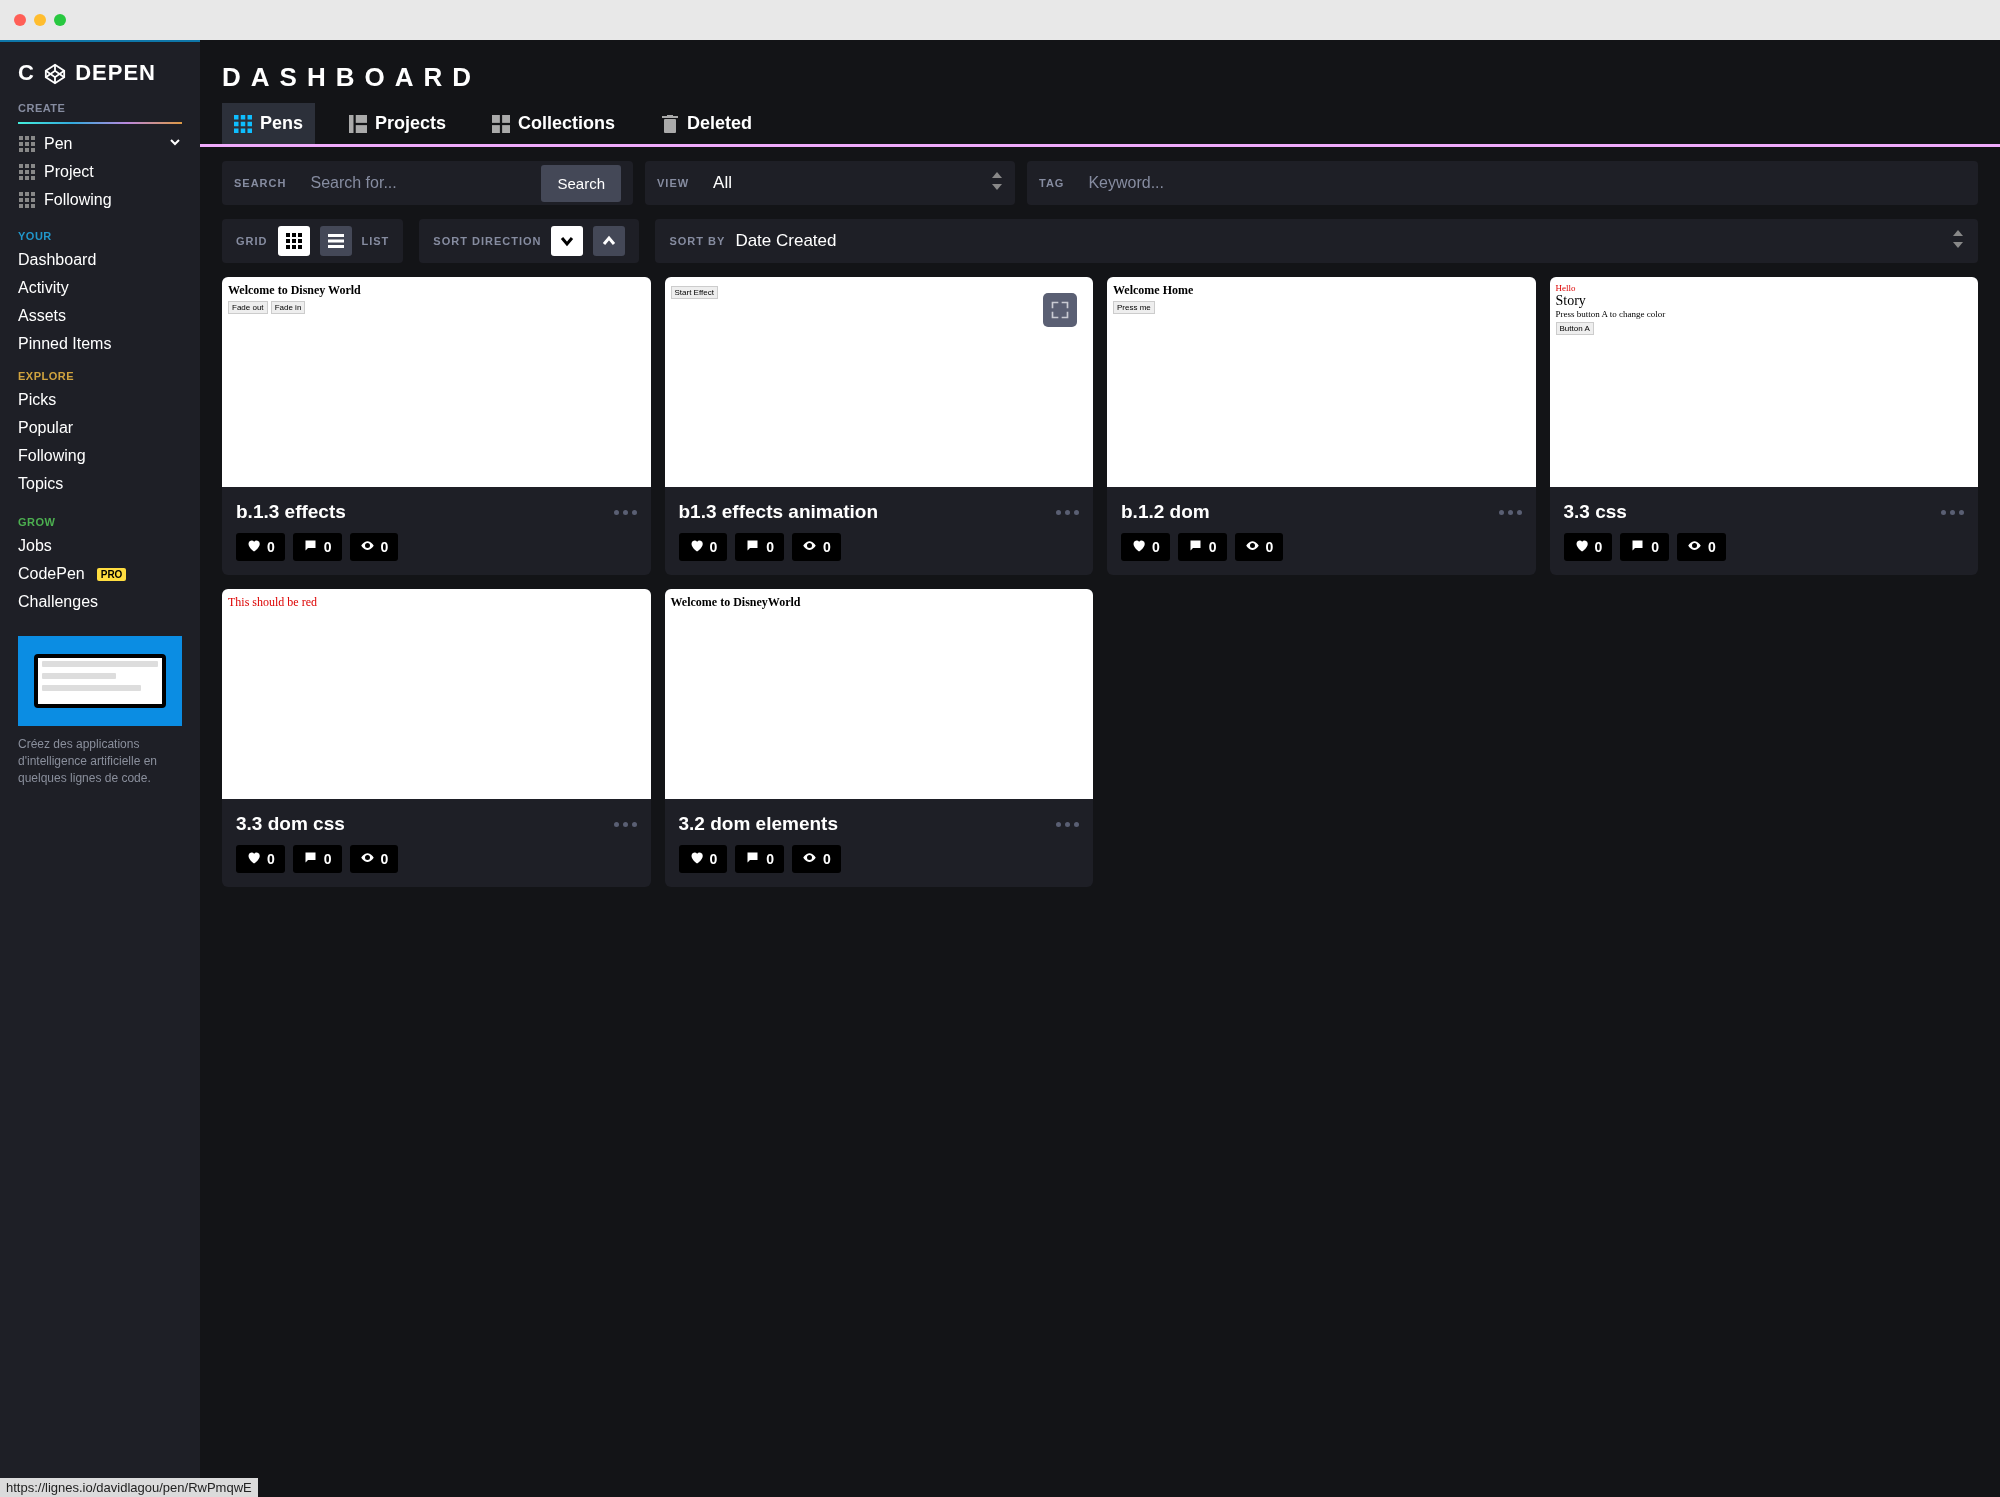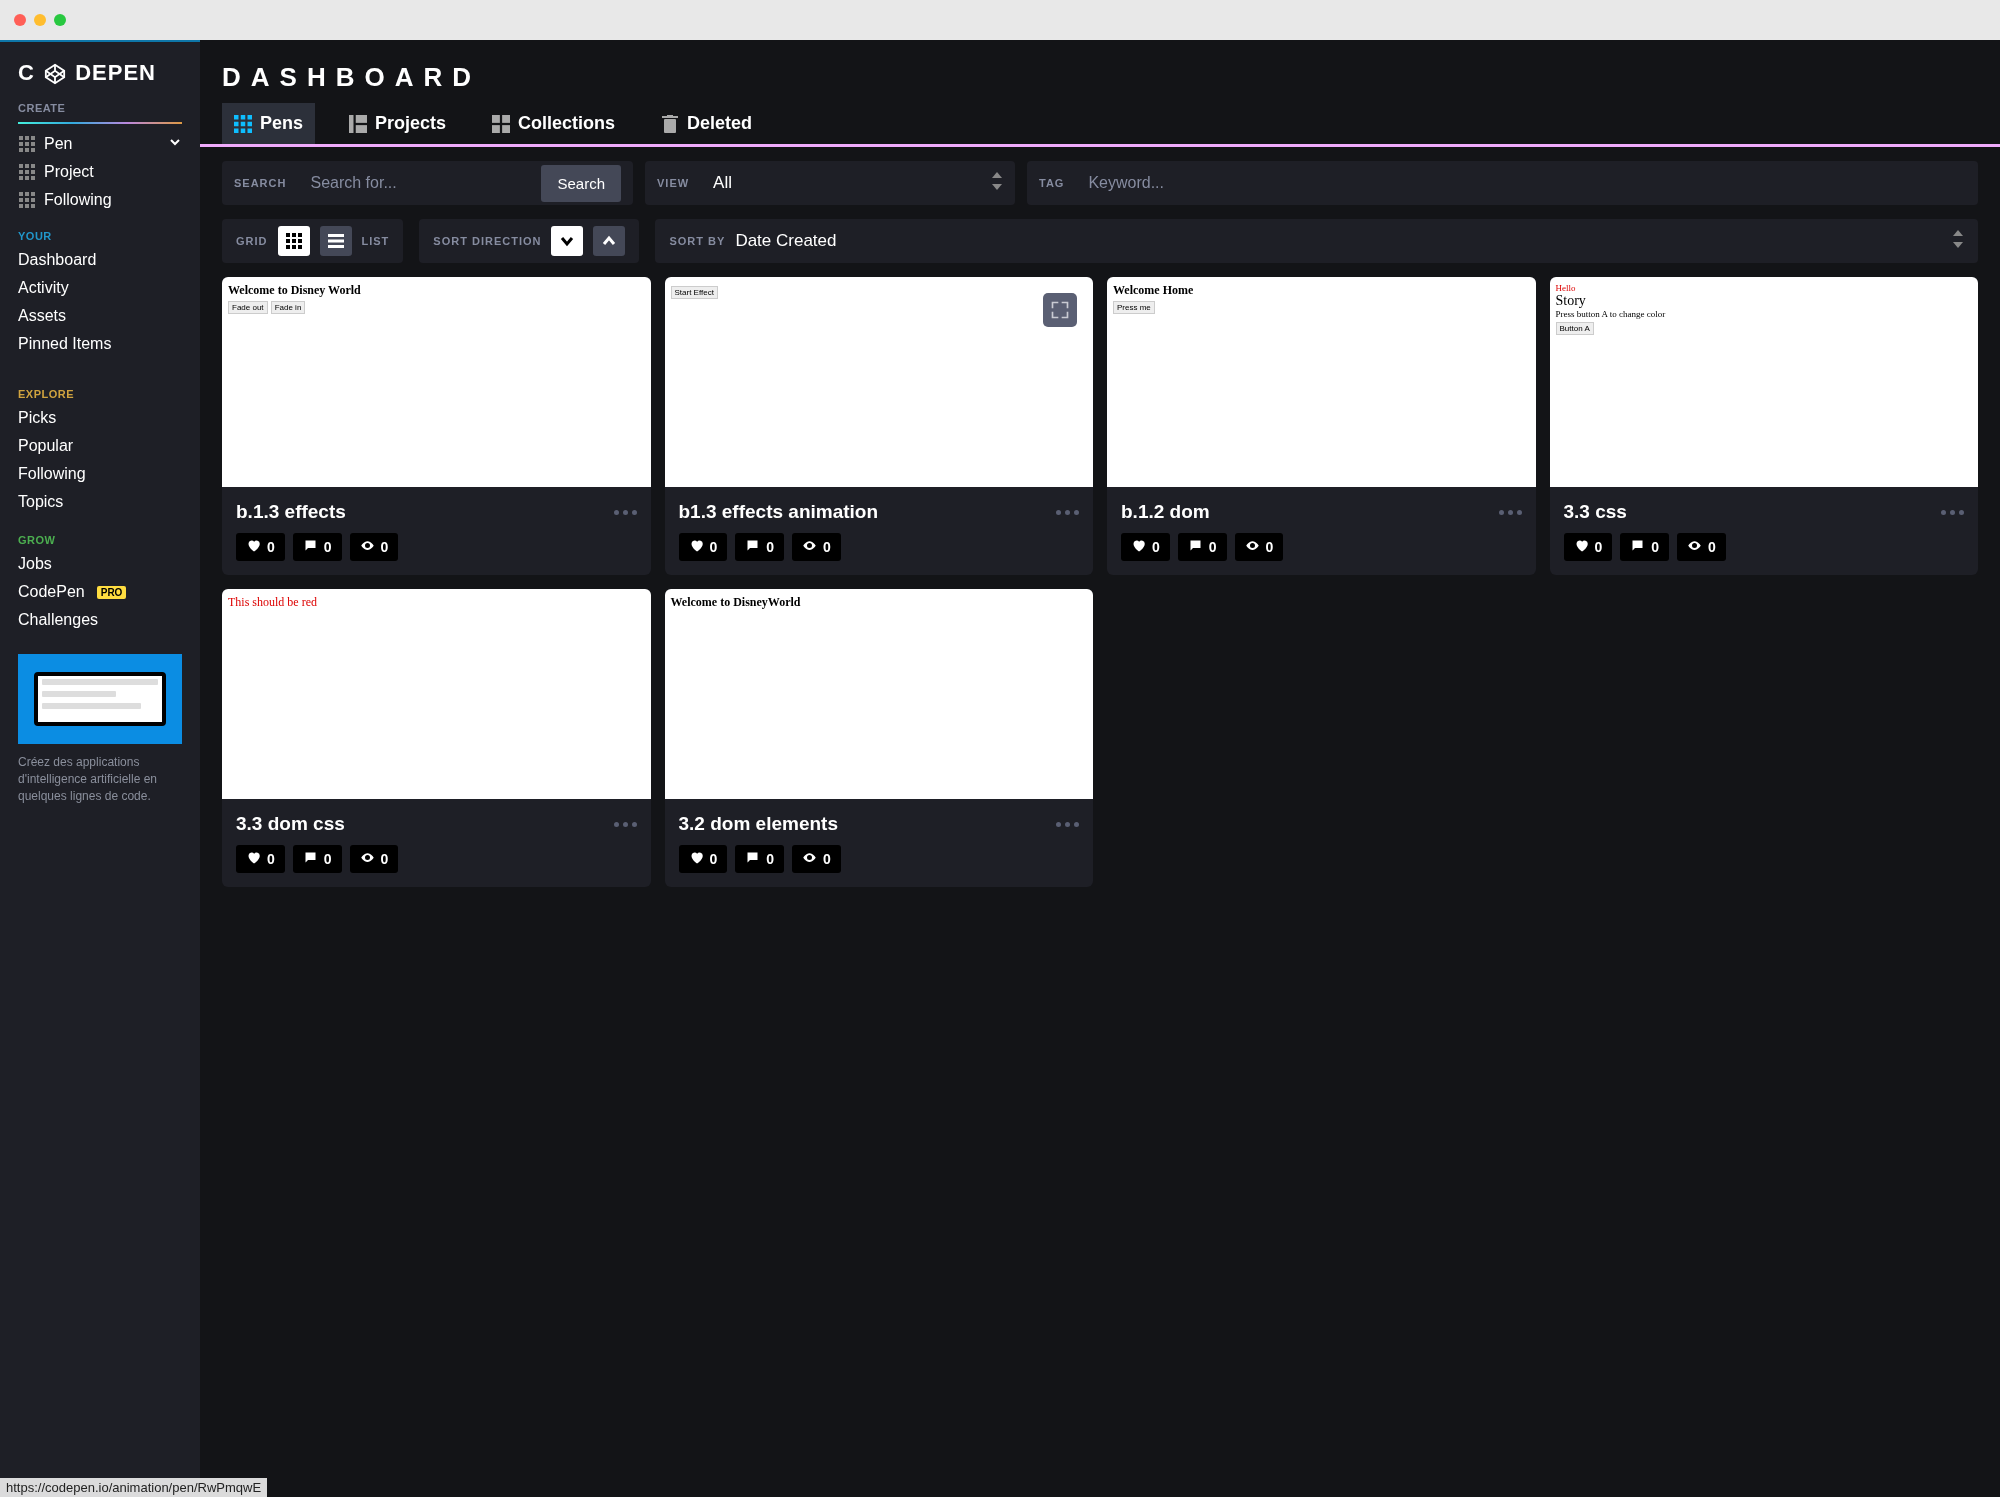--- a/index.html
+++ b/index.html
@@ -51,21 +51,21 @@
     letter-spacing: 0.5px;
     padding: 4px 18px;
   }
   .section-label.create { color: #868ca0; }
   .create-line {
     height: 2px;
     margin: 4px 18px 6px 18px;
     background: linear-gradient(90deg,#4ed,#3ad,#b8d,#d94);
   }
   .section-label.your { color: #2196c9; margin-top: 12px; }
-  .section-label.explore { color: #d0a33f; margin-top: 26px; }
+  .section-label.explore { color: #d0a33f; margin-top: 8px; }
   .section-label.grow { color: #4caf50; margin-top: 14px; }
 
   .nav-item {
     display: flex;
     align-items: center;
     padding: 5px 18px;
     font-size: 16px;
     color: #fff;
     cursor: pointer;
     gap: 8px;
@@ -669,13 +669,13 @@
                   <path d="M12 5C6 5 2 12 2 12s4 7 10 7 10-7 10-7-4-7-10-7zm0 11a4 4 0 1 1 0-8 4 4 0 0 1 0 8z"></path>
                 </svg></span>
               <span>0</span>
             </div>
     </div>
         </div>
       </div>
   </main>
 </div>
 
-<div class="status-bar">https://codepen.io/animation/pen/RwPmqwE</div>
+<div class="status-bar">https://lignes.io/davidlagou/pen/RwPmqwE</div>
 
 </body></html>

